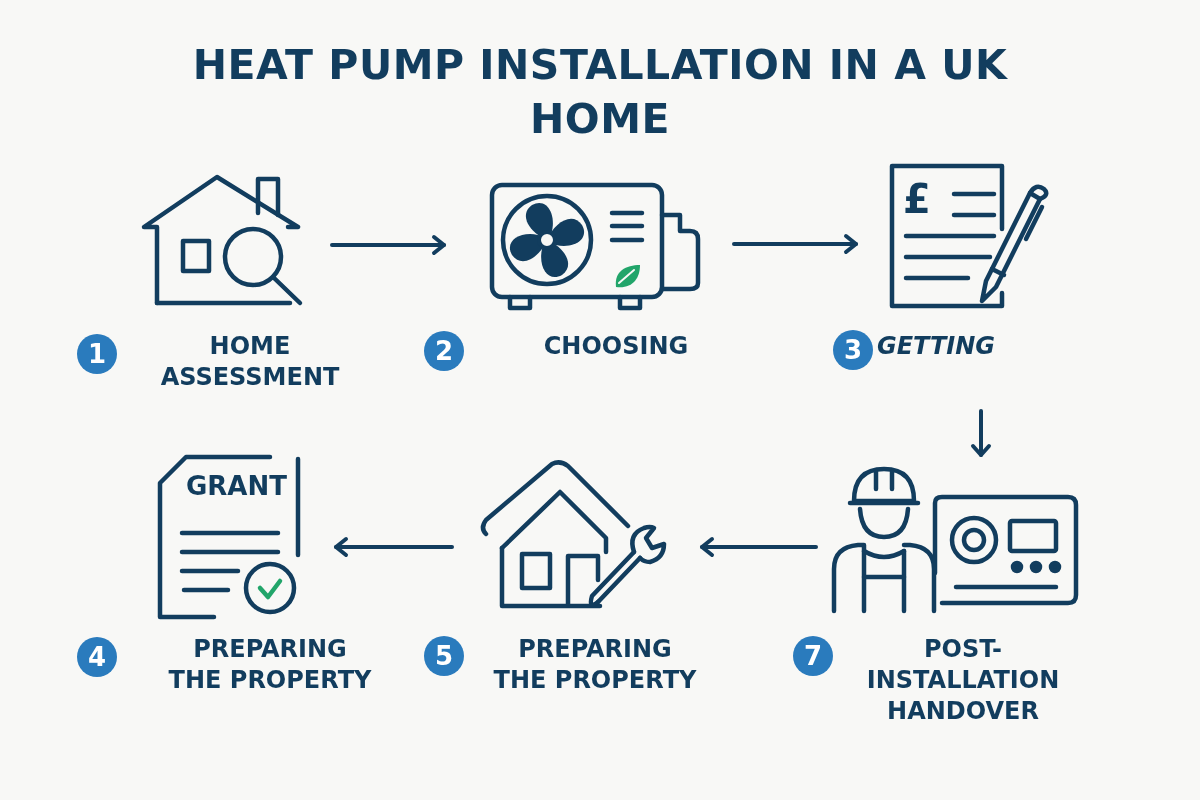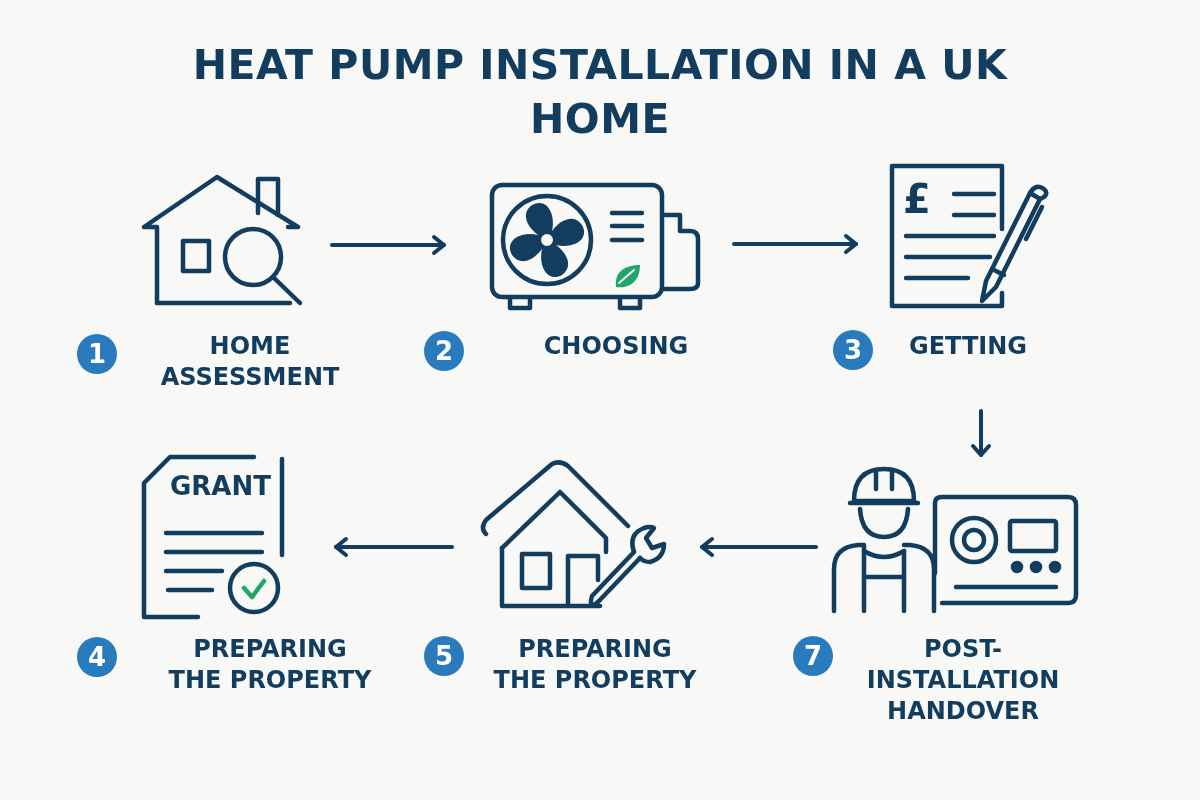--- a/index.html
+++ b/index.html
@@ -106,32 +106,32 @@
   <span>HOME</span>
   <span>ASSESSMENT</span>
 </div>
 
 <div class="badge" style="left:424px; top:331px;">2</div>
 <div class="label" style="left:516px; top:331px; width:200px;">
   <span>CHOOSING</span>
 </div>
 
 <div class="badge" style="left:833px; top:330px;">3</div>
-<div class="label" style="left:888px; top:331px; width:160px;">
+<div class="label" style="left:856px; top:331px; width:160px;font-style:italic;">
   <span>GETTING</span>
 </div>
 
 <div class="arrow" style="left:970px; top:409px; width:22px; height:50px;">
   <svg viewBox="0 0 22 50" fill="none" stroke="#123d5e" stroke-width="4" stroke-linecap="round" stroke-linejoin="round">
     <path d="M11 2 V46"></path>
       <path d="M3 37 L11 46 L19 37"></path>
   </svg>
 </div>
 
-<div class="icon" style="left:142px; top:455px; width:150px; height:165px;">
+<div class="icon" style="left:158px; top:455px; width:150px; height:165px;">
   <svg viewBox="0 0 150 165" fill="none" stroke="#123d5e" stroke-width="4.5" stroke-linecap="round" stroke-linejoin="round">
     <path d="M112 2 H28 L2 28 V162 H56"></path>
     <path d="M140 4 V100"></path>
     <path d="M24 78 H120"></path>
       <path d="M24 97 H120"></path>
     <path d="M24 116 H80"></path>
       <path d="M26 135 H70"></path>
     <circle cx="112" cy="133" r="24"></circle>
     <path d="M102 133 L110 142 L122 126" stroke="#22a56a" stroke-width="4.5"></path>
   </svg>

